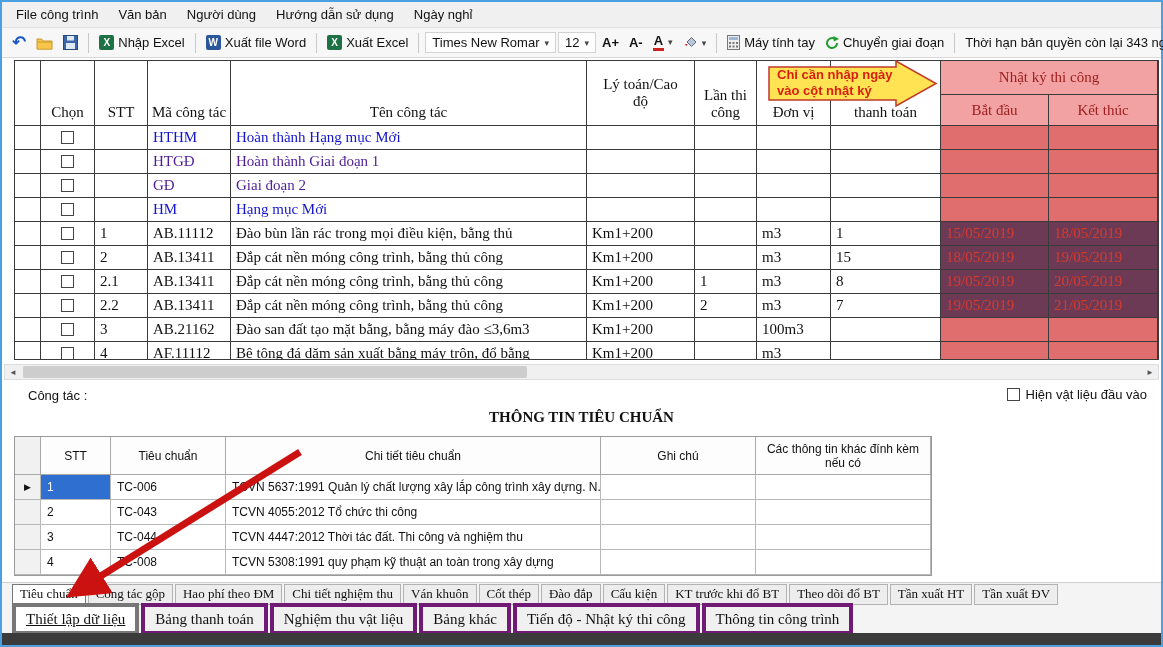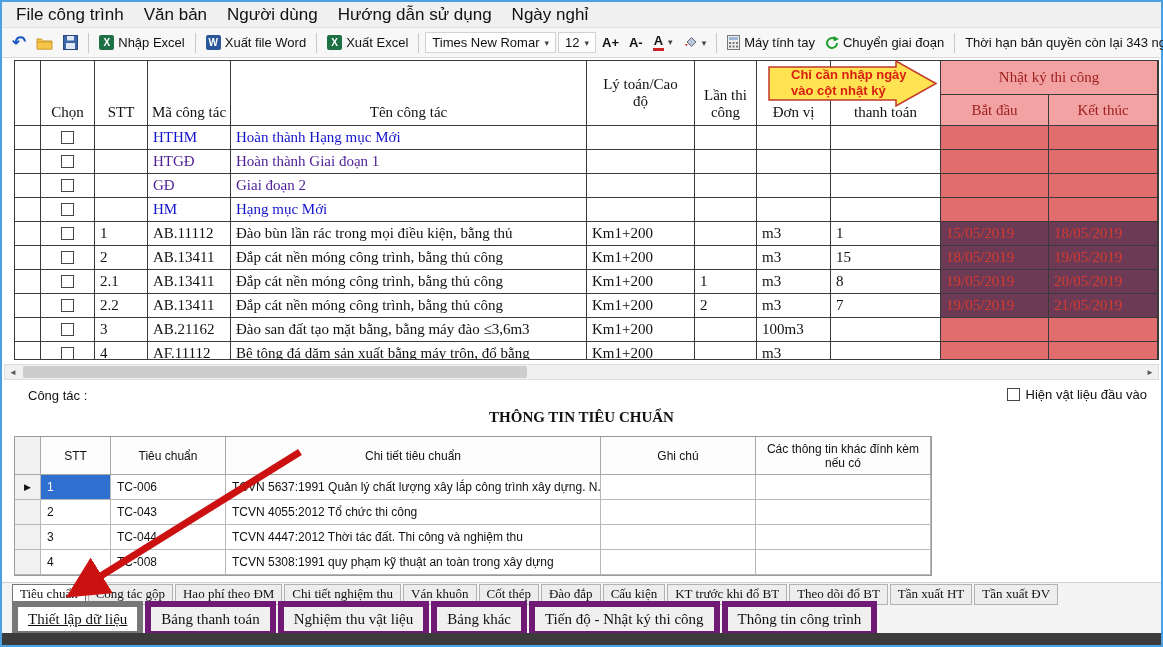--- a/index.html
+++ b/index.html
@@ -1,21 +1,21 @@
 <!DOCTYPE html>
 <html><head>
 <meta charset="utf-8">
 <style>
 *{margin:0;padding:0;box-sizing:border-box;}
 html,body{width:1163px;height:647px;}
 body{font-family:"Liberation Sans","DejaVu Sans",sans-serif;background:#fff;position:relative;overflow:hidden;color:#111;}
 .frame{position:absolute;inset:0;border:2px solid #4aa0e0;background:#fff;}
 
 
-.menubar{position:absolute;left:2px;top:2px;right:2px;height:26px;background:#f0f0f0;display:flex;align-items:stretch;padding-left:4px;font-size:17px;border-bottom:1px solid #e2e2e2;}
+.menubar{position:absolute;left:2px;top:2px;right:2px;height:26px;background:#f0f0f0;display:flex;align-items:stretch;padding-left:4px;font-size:13px;border-bottom:1px solid #e2e2e2;}
 .menu-item{display:flex;align-items:center;padding:0 10px;cursor:default;}
 
 
 .toolbar{position:absolute;left:2px;top:28px;right:2px;height:30px;background:#f7f7f7;border-bottom:1px solid #d9d9d9;display:flex;align-items:center;padding:0 6px;font-size:13px;gap:2px;white-space:nowrap;}
 .tbtn{display:flex;align-items:center;gap:4px;padding:2px 4px;}
 .sep{width:1px;height:20px;background:#c9c9c9;margin:0 4px;flex:0 0 1px;}
 .undo-glyph{color:#1a56c4;font-size:17px;font-weight:bold;line-height:1;}
 .badge{width:15px;height:15px;border-radius:2px;color:#fff;font-size:10px;font-weight:bold;display:flex;align-items:center;justify-content:center;flex:0 0 15px;}
 .badge.excel{background:#1e7145;}
 .badge.word{background:#2b579a;}
@@ -38,21 +38,21 @@
 .c-chk{justify-content:center;padding:0;}
 .chk{width:13px;height:13px;border:1px solid #444;background:#fff;display:inline-block;flex:0 0 13px;}
 .s-blue{color:#1414cc;}
 .s-red-bold{color:#4c1d95;font-weight:normal;}
 .c-date.empty{background:#e06e6e;}
 .c-date.filled{background:#6d3a56;color:#d63a2e;}
 
 
 .callout{position:absolute;left:768px;top:60px;width:170px;height:47px;z-index:45;}
 .callout svg{position:absolute;left:0;top:0;}
-.callout-text{position:absolute;left:23px;top:7px;color:#d81f11;font-weight:bold;font-size:13px;line-height:16px;}
+.callout-text{position:absolute;left:9px;top:7px;color:#d81f11;font-weight:bold;font-size:13px;line-height:16px;}
 
 
 .hscroll{position:absolute;left:4px;right:4px;top:364px;height:16px;display:flex;align-items:stretch;background:#f0f0f0;border:1px solid #ddd;}
 .sb-btn{width:16px;display:flex;align-items:center;justify-content:center;font-size:8px;color:#555;}
 .sb-track{flex:1;position:relative;}
 .sb-thumb{position:absolute;left:2px;top:1px;bottom:1px;width:45%;background:#cdcdcd;border-radius:2px;}
 
 
 .congtac-row{position:absolute;left:2px;right:2px;top:385px;height:20px;font-size:13px;}
 .congtac-label{position:absolute;left:26px;top:3px;}
@@ -68,21 +68,21 @@
 .srow{display:grid;grid-template-columns:var(--scols);height:25px;}
 .scell{border-right:1px solid #b8b8b8;border-bottom:1px solid #b8b8b8;display:flex;align-items:center;padding:0 6px;white-space:nowrap;overflow:hidden;}
 .scell.s-sel{background:#f1f1f1;justify-content:center;font-size:9px;padding:0;}
 .scell.sel{background:#2f6fd0;color:#fff;}
 
 
 .tabs1{position:absolute;left:2px;right:2px;top:582px;height:23px;background:#f4f4f4;display:flex;align-items:center;padding-left:10px;gap:2px;border-top:1px solid #cfcfcf;font-family:"Liberation Serif","DejaVu Serif",serif;}
 .tab1{font-size:13px;padding:1px 7px 2px;border:1px solid #b2b2b2;background:#ededed;white-space:nowrap;}
 .tab1.active{background:#fff;border-color:#777;}
 .tabs2{position:absolute;left:2px;right:2px;top:605px;height:28px;background:#f4f4f4;display:flex;align-items:center;padding-left:10px;gap:2px;font-family:"Liberation Serif","DejaVu Serif",serif;}
-.tab2{font-size:15px;padding:4px 10px 3px;border:6px solid #701a75;background:#f0f0f0;white-space:nowrap;}
+.tab2{font-size:15px;padding:4px 10px 3px;border:4px solid #701a75;background:#f0f0f0;white-space:nowrap;}
 .tab2.active{background:#fff;text-decoration:underline;border-color:#777;}
 
 .bottom-strip{position:absolute;left:2px;right:2px;top:633px;bottom:2px;background:#3b3b3b;}
 
 .red-arrow{position:absolute;left:0;top:0;z-index:60;pointer-events:none;}
 </style>
 </head>
 <body>
 
 <div class="frame"></div>

